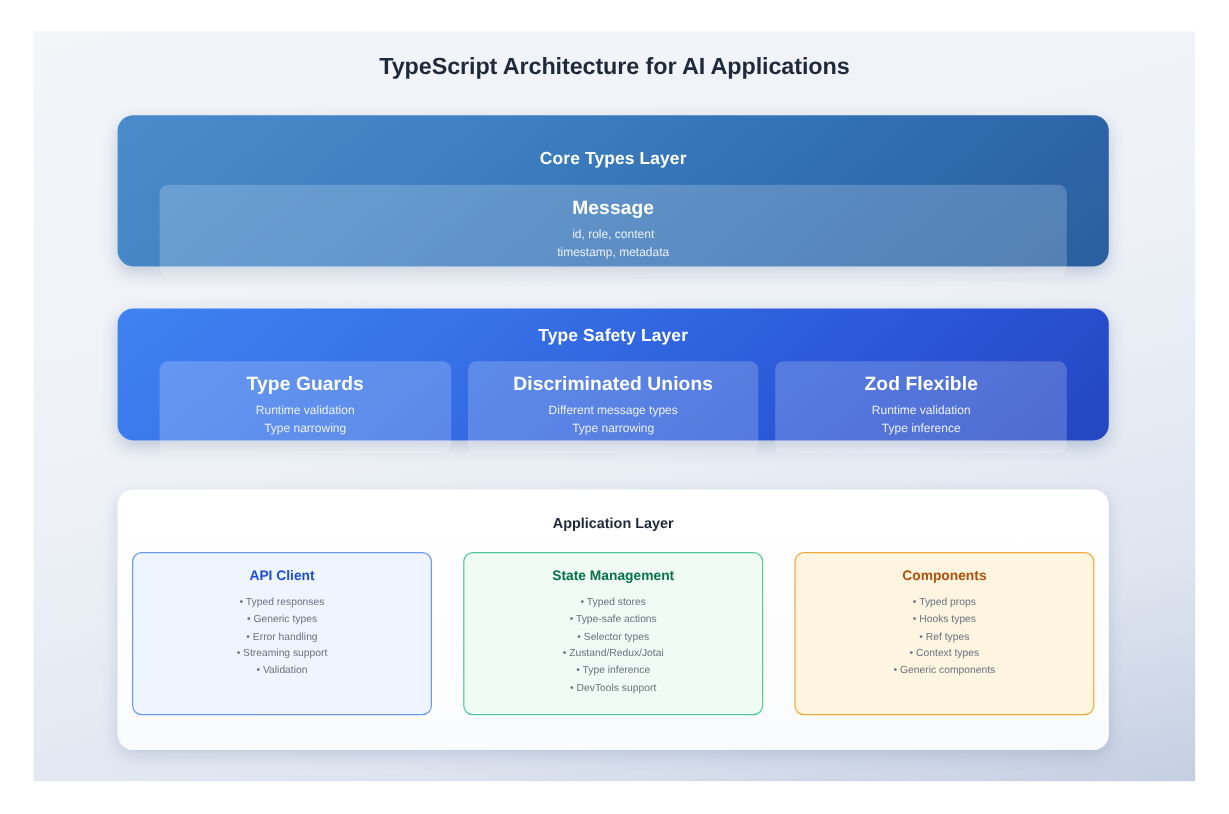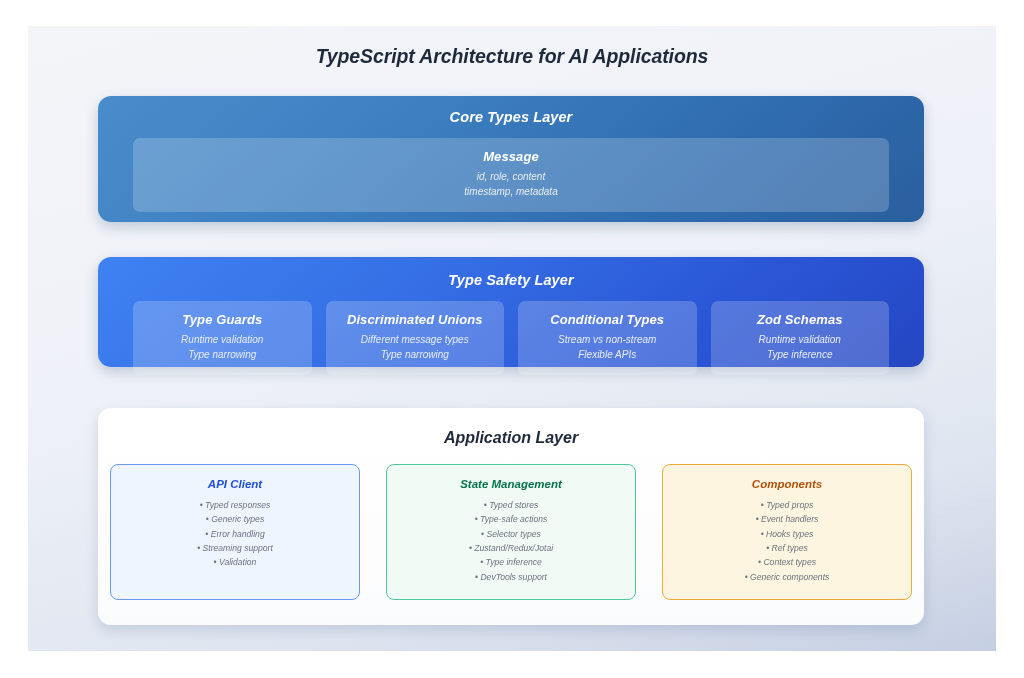--- a/index.html
+++ b/index.html
@@ -8,21 +8,20 @@
     background:#ffffff;
     font-family:"Liberation Sans", sans-serif;
     overflow:hidden;
   }
 
   #canvas {
     position:absolute;
     left:28px; top:26px;
     width:968px; height:625px;
     background:linear-gradient(165deg,#f3f5f9 0%,#eef1f7 45%,#dfe5f0 78%,#c5cfe2 100%);
-    font-style:italic;
   }
 
   #diagram-title {
     text-align:center;
     font-size:19.5px;
     font-weight:bold;
     color:#1e293b;
     letter-spacing:-0.1px;
     padding-top:19px;
   }
@@ -49,56 +48,56 @@
   }
   .band-card {
     flex:1;
     background:rgba(255,255,255,.20);
     border-radius:7px;
     padding:11px 6px 12px;
     text-align:center;
     min-height:60px;
   }
   .band-card-title {
-    font-size:13px;
+    font-size:16px;
     font-weight:bold;
     color:#ffffff;
     margin-bottom:6px;
     letter-spacing:.1px;
   }
   .band-card-line {
     font-size:10px;
     color:#e8eefb;
     line-height:1.48;
   }
 
   #band-core {
     top:70px; height:126px;
     background:linear-gradient(140deg,#4a8ccb 0%,#3d7fc0 35%,#2f6cb0 70%,#2a5f9e 100%);
   }
-  #band-core .band-title { padding:13px 0 13px; }
+  #band-core .band-title { padding:29px 0 13px; }
 
   #band-safety {
     top:231px; height:110px;
     background:linear-gradient(140deg,#3f82f2 0%,#3670e6 35%,#2a56d6 72%,#2446c2 100%);
   }
   #band-safety .band-title { padding:15px 0 13px; }
 
   
   #app-panel {
     position:absolute;
     left:70px; top:382px;
     width:826px; height:217px;
     background:linear-gradient(180deg,#ffffff 0%,#fdfdfe 70%,#fafbfc 100%);
     border-radius:13px;
     box-shadow:0 5px 13px rgba(40,70,120,.16);
   }
   #app-title {
     text-align:center;
-    font-size:16px;
+    font-size:12px;
     font-weight:bold;
     color:#1e293b;
     padding:21px 0 17px;
   }
   #app-cards {
     display:flex;
     gap:26px;
     padding:0 12px;
   }
   .app-card {
@@ -152,26 +151,21 @@
         <div class="band-card-title">Type Guards</div>
         <div class="band-card-line">Runtime validation</div>
         <div class="band-card-line">Type narrowing</div>
       </div>
       <div class="band-card">
         <div class="band-card-title">Discriminated Unions</div>
         <div class="band-card-line">Different message types</div>
         <div class="band-card-line">Type narrowing</div>
       </div>
       <div class="band-card">
-        <div class="band-card-title">Conditional Types</div>
-        <div class="band-card-line">Stream vs non-stream</div>
-        <div class="band-card-line">Flexible APIs</div>
-      </div>
-      <div class="band-card">
-        <div class="band-card-title">Zod Schemas</div>
+        <div class="band-card-title">Zod Flexible</div>
         <div class="band-card-line">Runtime validation</div>
         <div class="band-card-line">Type inference</div>
       </div>
     </div>
   </div>
 
   <div id="app-panel">
     <div id="app-title">Application Layer</div>
     <div id="app-cards">
 
@@ -190,21 +184,20 @@
         <div class="app-card-line">• Type-safe actions</div>
         <div class="app-card-line">• Selector types</div>
         <div class="app-card-line">• Zustand/Redux/Jotai</div>
         <div class="app-card-line">• Type inference</div>
         <div class="app-card-line">• DevTools support</div>
       </div>
 
       <div class="app-card orange">
         <div class="app-card-title">Components</div>
         <div class="app-card-line">• Typed props</div>
-        <div class="app-card-line">• Event handlers</div>
         <div class="app-card-line">• Hooks types</div>
         <div class="app-card-line">• Ref types</div>
         <div class="app-card-line">• Context types</div>
         <div class="app-card-line">• Generic components</div>
       </div>
 
     </div>
   </div>
 
 </div>

